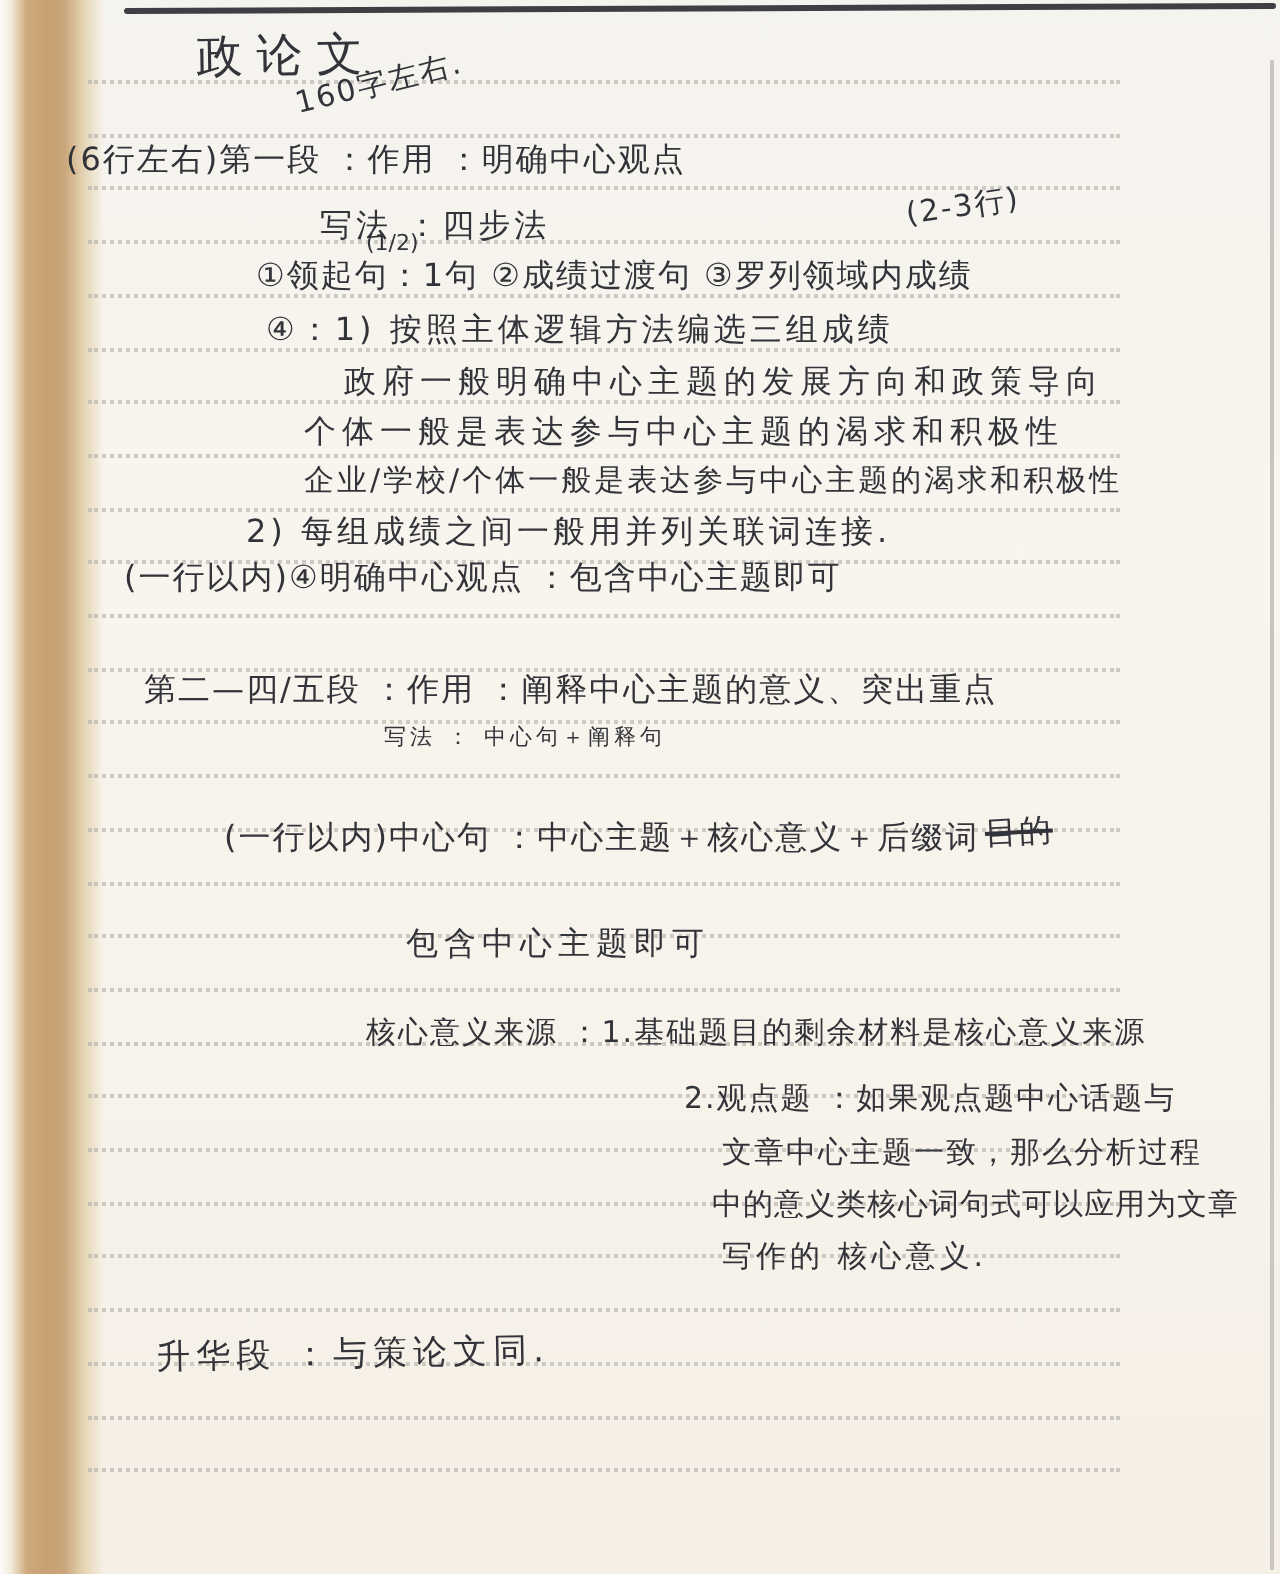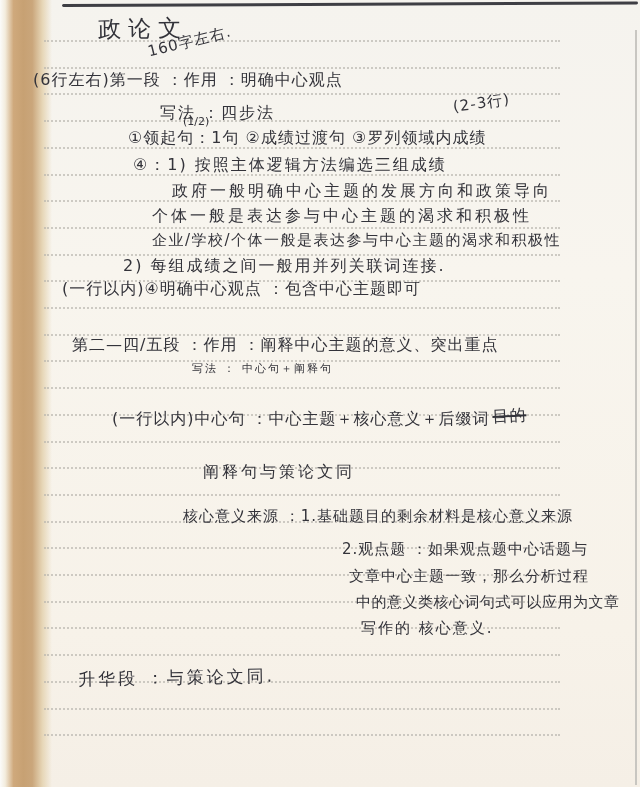--- a/index.html
+++ b/index.html
@@ -92,21 +92,21 @@
       <div class="hw" style="left: 133px; top: 156px; font-size: 16px; letter-spacing: 2px;">④：1) 按照主体逻辑方法编选三组成绩</div>
       <div class="hw" style="left: 172px; top: 182px; font-size: 16px; letter-spacing: 3px;">政府一般明确中心主题的发展方向和政策导向</div>
       <div class="hw" style="left: 152px; top: 207px; font-size: 16px; letter-spacing: 3px;">个体一般是表达参与中心主题的渴求和积极性</div>
       <div class="hw" style="left: 152px; top: 232px; font-size: 15px; letter-spacing: 1.5px;">企业/学校/个体一般是表达参与中心主题的渴求和积极性</div>
       <div class="hw" style="left: 123px; top: 257px; font-size: 16px; letter-spacing: 2px;">2) 每组成绩之间一般用并列关联词连接.</div>
       <div class="hw" style="left: 62px; top: 280px; font-size: 16px; letter-spacing: 1px;">(一行以内)④明确中心观点 ：包含中心主题即可</div>
       <div class="hw" style="left: 72px; top: 336px; font-size: 16px; letter-spacing: 1px;">第二—四/五段 ：作用 ：阐释中心主题的意义、突出重点</div>
       <div class="hw" style="left: 192px; top: 363px; font-size: 11px; letter-spacing: 2px;">写法 ： 中心句＋阐释句</div>
       <div class="hw" style="left: 112px; top: 410px; font-size: 16px; letter-spacing: 1px;">(一行以内)中心句 ：中心主题＋核心意义＋后缀词</div>
       <div class="hw strike" style="left: 492px; top: 408px; font-size: 16px; letter-spacing: 1px; transform: rotate(-3deg);">目的</div>
-      <div class="hw" style="left: 203px; top: 463px; font-size: 16px; letter-spacing: 3px;">阐释句与策论文同</div>
+      <div class="hw" style="left: 203px; top: 463px; font-size: 16px; letter-spacing: 3px;">包含中心主题即可</div>
       <div class="hw" style="left: 183px; top: 508px; font-size: 15px; letter-spacing: 1px;">核心意义来源 ：1.基础题目的剩余材料是核心意义来源</div>
       <div class="hw" style="left: 342px; top: 541px; font-size: 15px; letter-spacing: 1px;">2.观点题 ：如果观点题中心话题与</div>
-      <div class="hw" style="left: 349px; top: 568px; font-size: 15px; letter-spacing: 1px;">文章中心主题一致，那么分析过程</div>
+      <div class="hw" style="left: 361px; top: 568px; font-size: 15px; letter-spacing: 1px;">文章中心主题一致，那么分析过程</div>
       <div class="hw" style="left: 356px; top: 594px; font-size: 15px; letter-spacing: 0.5px;">中的意义类核心词句式可以应用为文章</div>
       <div class="hw" style="left: 361px; top: 620px; font-size: 15px; letter-spacing: 2px;">写作的 核心意义.</div>
       <div class="hw" style="left: 78px; top: 670px; font-size: 17px; letter-spacing: 3px; transform: rotate(-1deg);">升华段 ：与策论文同.</div>
     </div>
 </div>
 
 </body></html>

